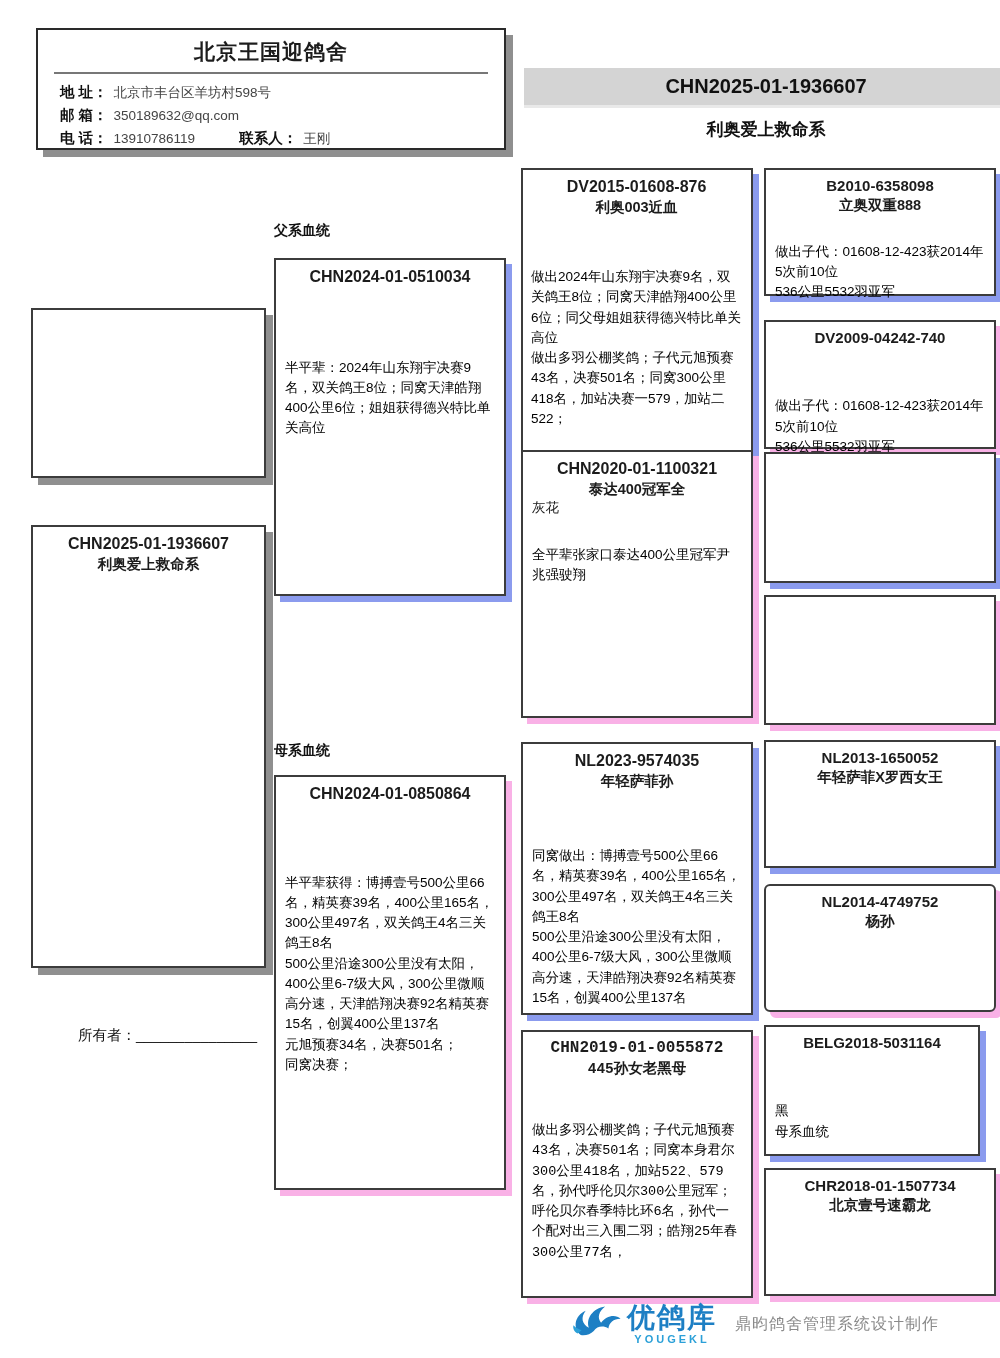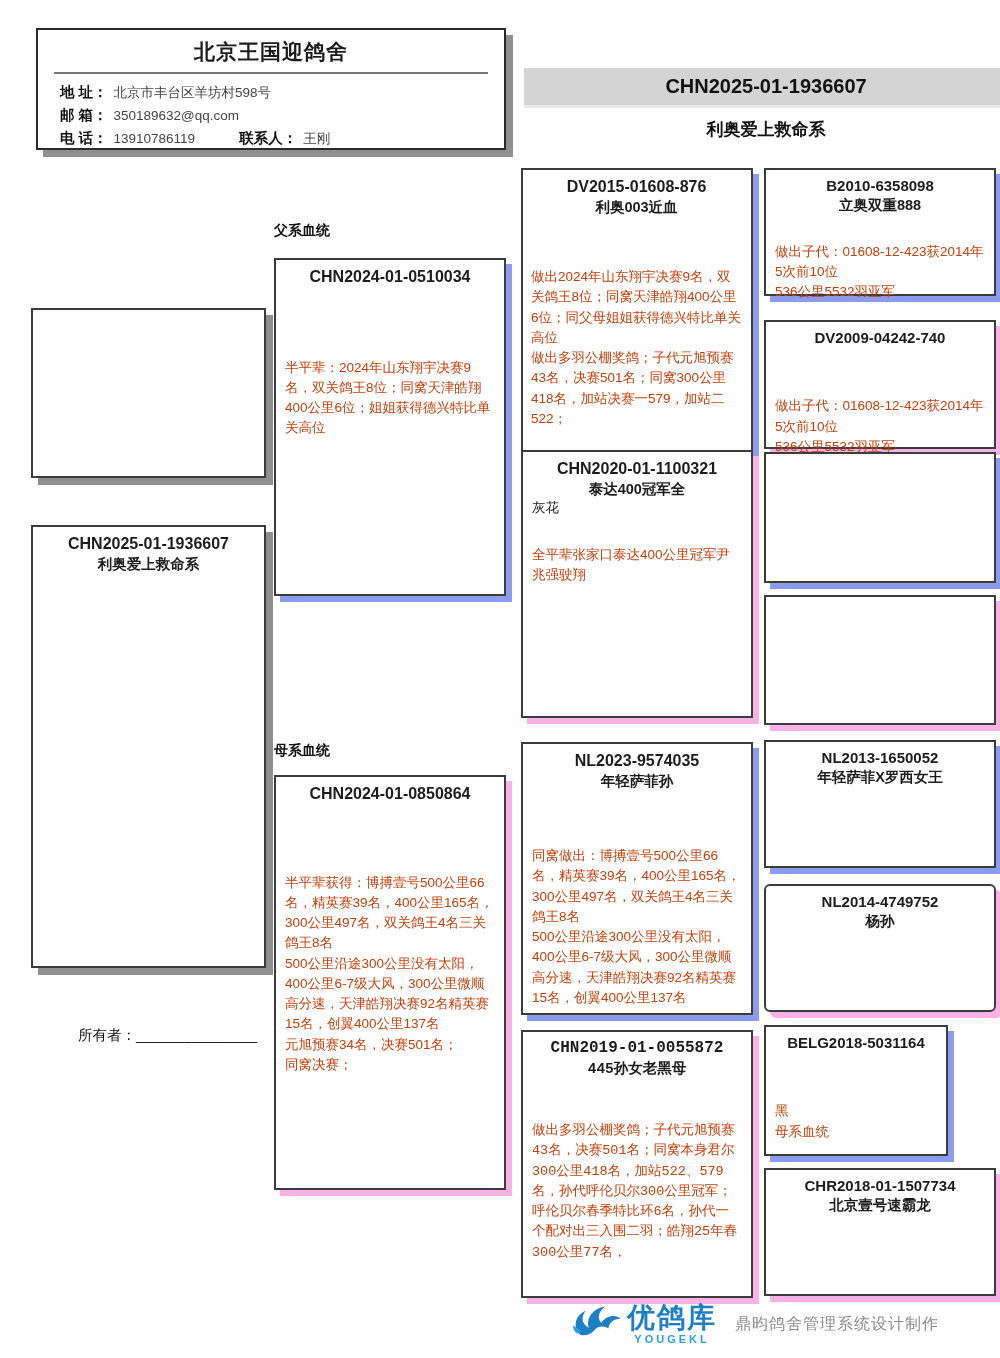--- a/index.html
+++ b/index.html
@@ -36,21 +36,21 @@
   }
 
   
   .box { background:#fff; border:2px solid #3c3c3c; padding:6px 9px; }
   .male   { box-shadow:6px 6px 0 #8b9bee; }
   .female { box-shadow:6px 6px 0 #f9b1e6; }
   .neutral{ box-shadow:7px 7px 0 #8f8f8f; border-width:2px; }
   .ring  { font-weight:bold; font-size:16px; text-align:center; line-height:1.35; }
   .ring.sm { font-size:15px; }
   .bname { font-weight:bold; font-size:14.5px; text-align:center; line-height:1.35; }
-  .pbody { font-size:13.5px; line-height:1.5; color:#c2410c; white-space:pre-line; }
+  .pbody { font-size:13.5px; line-height:1.5; color:#000000; white-space:pre-line; }
   .note  { font-size:13.5px; color:#222; text-align:left; }
 
   .mt26{margin-top:26px;} .mt28{margin-top:28px;} .mt42{margin-top:42px;}
   .mt48{margin-top:48px;} .mt50{margin-top:50px;} .mt55{margin-top:55px;}
   .mt68{margin-top:68px;} .mt70{margin-top:70px;}
 
   .line-label { font-size:14px; font-weight:bold; color:#111; }
 
   .owner-row { left:62px; top:1026px; font-size:14.5px; color:#111; }
   .owner-blank { letter-spacing:0; color:#111; }
@@ -156,21 +156,21 @@
 <div class="abs box male" style="left:748px; top:740px; width:232px; height:128px;">
   <div class="ring sm">NL2013-1650052</div>
   <div class="bname">年轻萨菲X罗西女王</div>
 </div>
 
 <div class="abs box female" style="left:748px; top:884px; width:232px; height:128px;border-radius:6px;">
   <div class="ring sm">NL2014-4749752</div>
   <div class="bname">杨孙</div>
 </div>
 
-<div class="abs box male" style="left:748px; top:1025px; width:184px; height:131px;">
+<div class="abs box male" style="left:748px; top:1025px; width:216px; height:131px;">
   <div class="ring sm">BELG2018-5031164</div>
   <div class="pbody mt48">黑
 母系血统</div>
 </div>
 
 <div class="abs box female" style="left:748px; top:1168px; width:232px; height:128px;">
   <div class="ring sm">CHR2018-01-1507734</div>
   <div class="bname">北京壹号速霸龙</div>
 </div>
 

